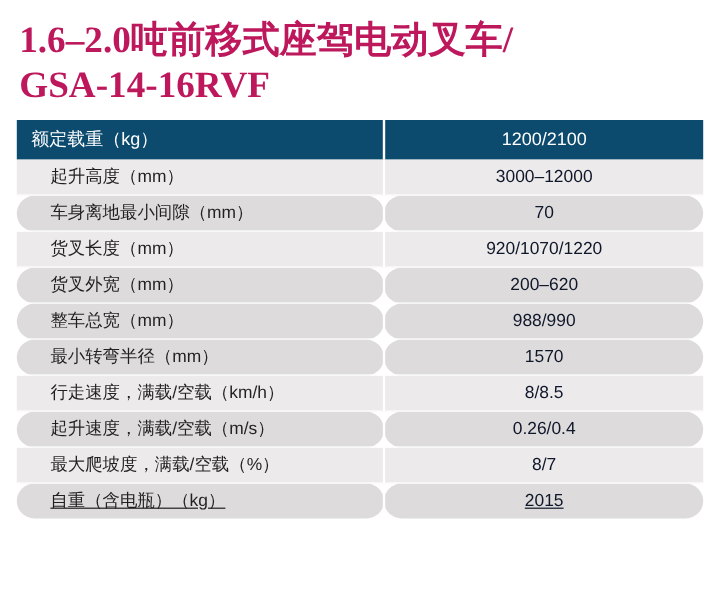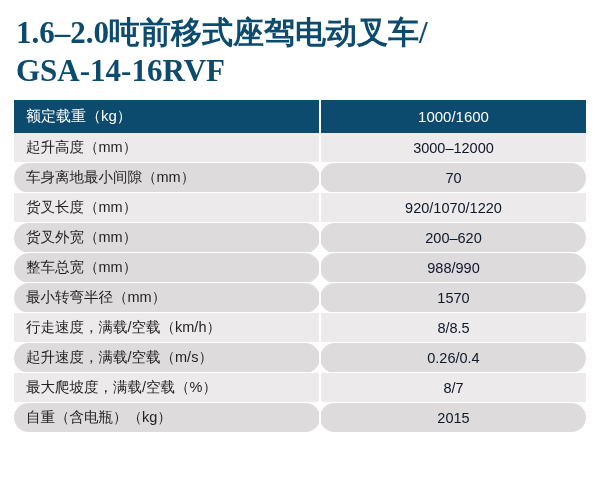--- a/index.html
+++ b/index.html
@@ -20,21 +20,21 @@
     position: relative;
     box-sizing: border-box;
     padding: 10px 14px 0 14px;
   }
   .title {
     font-family: "Liberation Serif", serif;
     font-size: 31px;
     font-weight: 700;
     line-height: 1.23;
     letter-spacing: 0px;
-    color: #0c4a6e;
+    color: #be185d;
     margin: 4px 0 10px 2px;
   }
   .title .line {
     display: block;
     white-space: nowrap;
   }
   table.spec {
     width: 572px;
     border-collapse: collapse;
     table-layout: fixed;
@@ -58,60 +58,61 @@
     border-left: 2px solid #ffffff;
   }
   table.spec td {
     height: 29px;
     padding: 0;
     vertical-align: middle;
     border-bottom: 1px solid #ffffff;
   }
   table.spec td.label {
     background: #eceaea;
-    padding-left: 12px;
+    padding-left: 28px;
     text-align: left;
     color: #231f20;
     font-size: 14.5px;
     border-right: 2px solid #ffffff;
   }
   table.spec td.value {
     background: #eceaea;
     text-align: center;
     color: #0f172a;
     font-size: 14.5px;
   }
   table.spec tr.alt td.label,
   table.spec tr.alt td.value {
     background: #dddbdb;
     border-radius: 15px;
   }
   table.spec tr:last-child td {
     border-bottom: none;
+    text-decoration: underline;
   }
 </style>
 </head>
 <body>
 
 <div class="page">
 
   <div class="title">
     <span class="line">1.6–2.0吨前移式座驾电动叉车/</span>
     <span class="line">GSA-14-16RVF</span>
   </div>
 
   <table class="spec">
     <colgroup>
       <col class="c1">
       <col class="c2">
     </colgroup>
     <tbody>
       <tr class="header-row">
         <td class="hdr-label">额定载重（kg）</td>
-        <td class="hdr-value">1000/1600</td>
+        <td class="hdr-value">1200/2100</td>
       </tr>
       <tr>
         <td class="label">起升高度（mm）</td>
         <td class="value">3000–12000</td>
       </tr>
       <tr class="alt">
         <td class="label">车身离地最小间隙（mm）</td>
         <td class="value">70</td>
       </tr>
       <tr>

